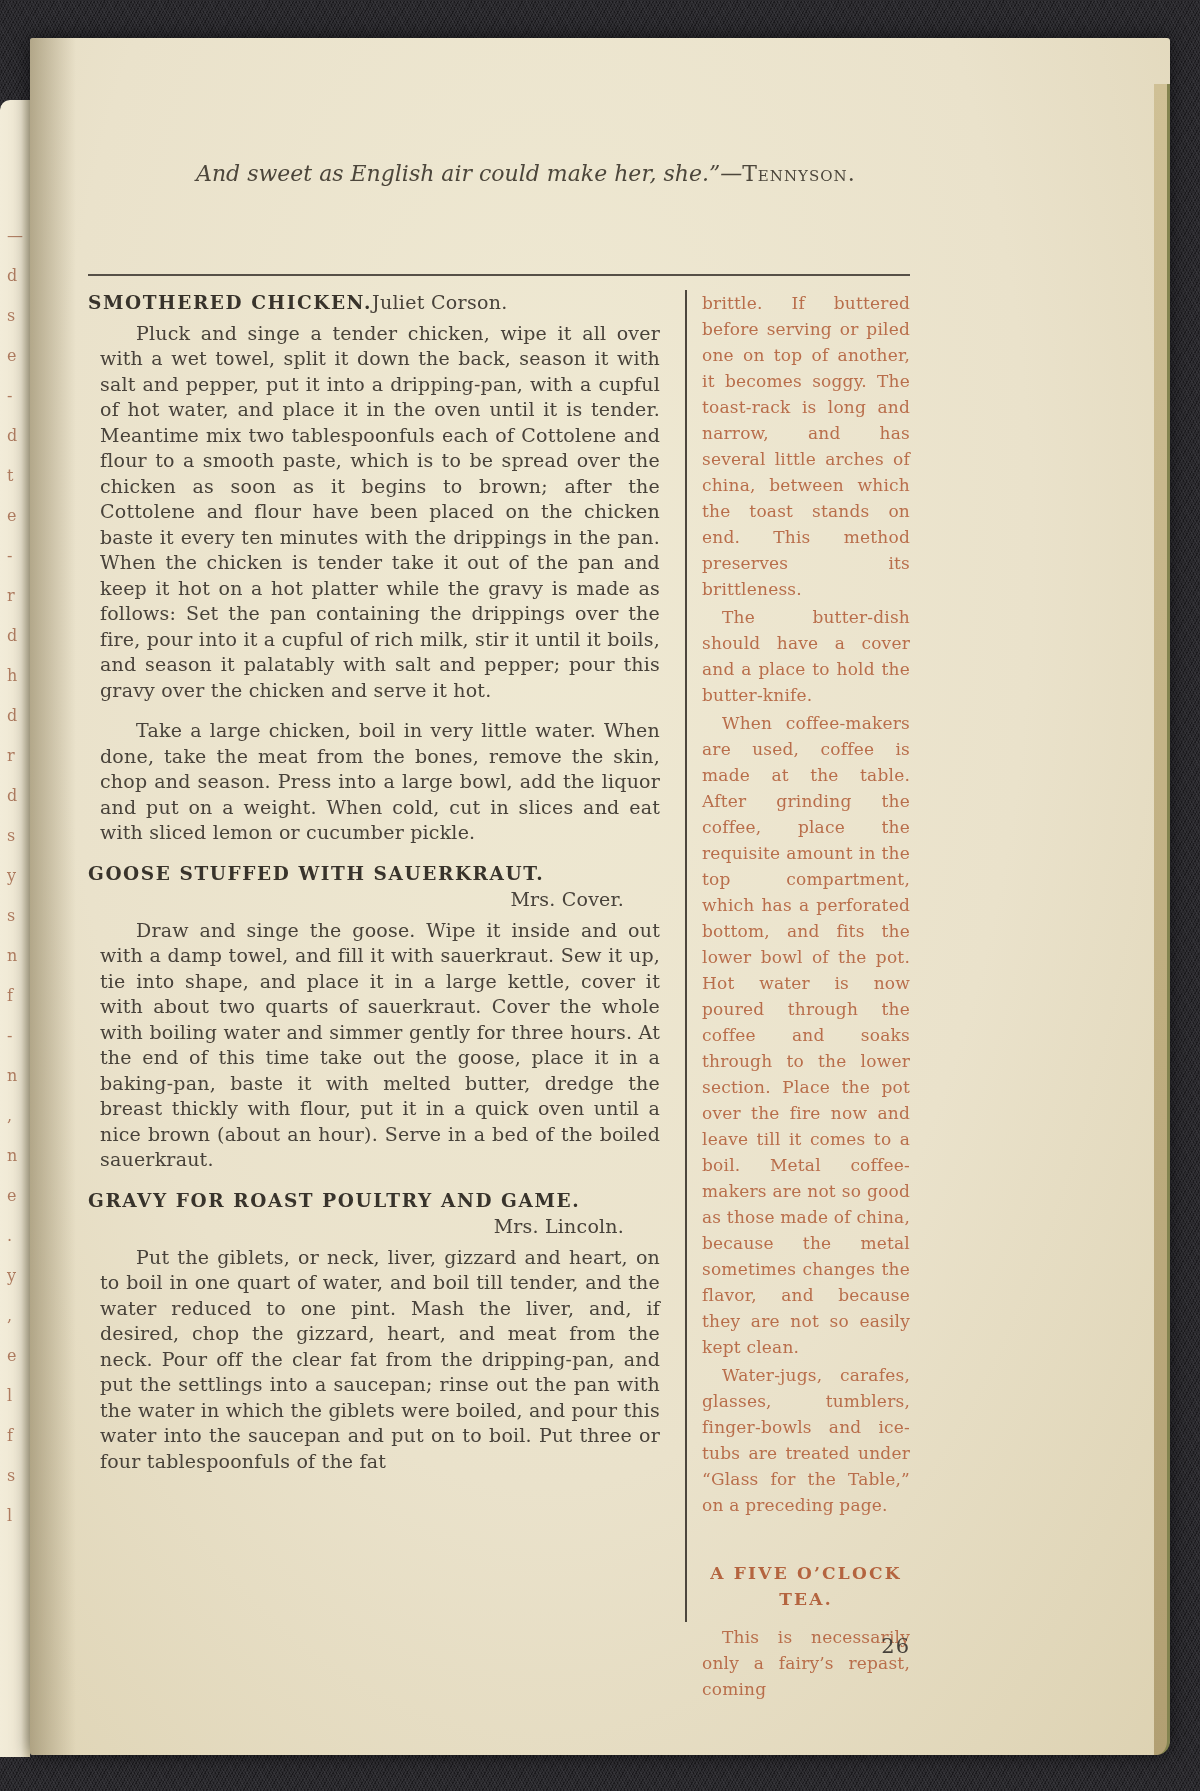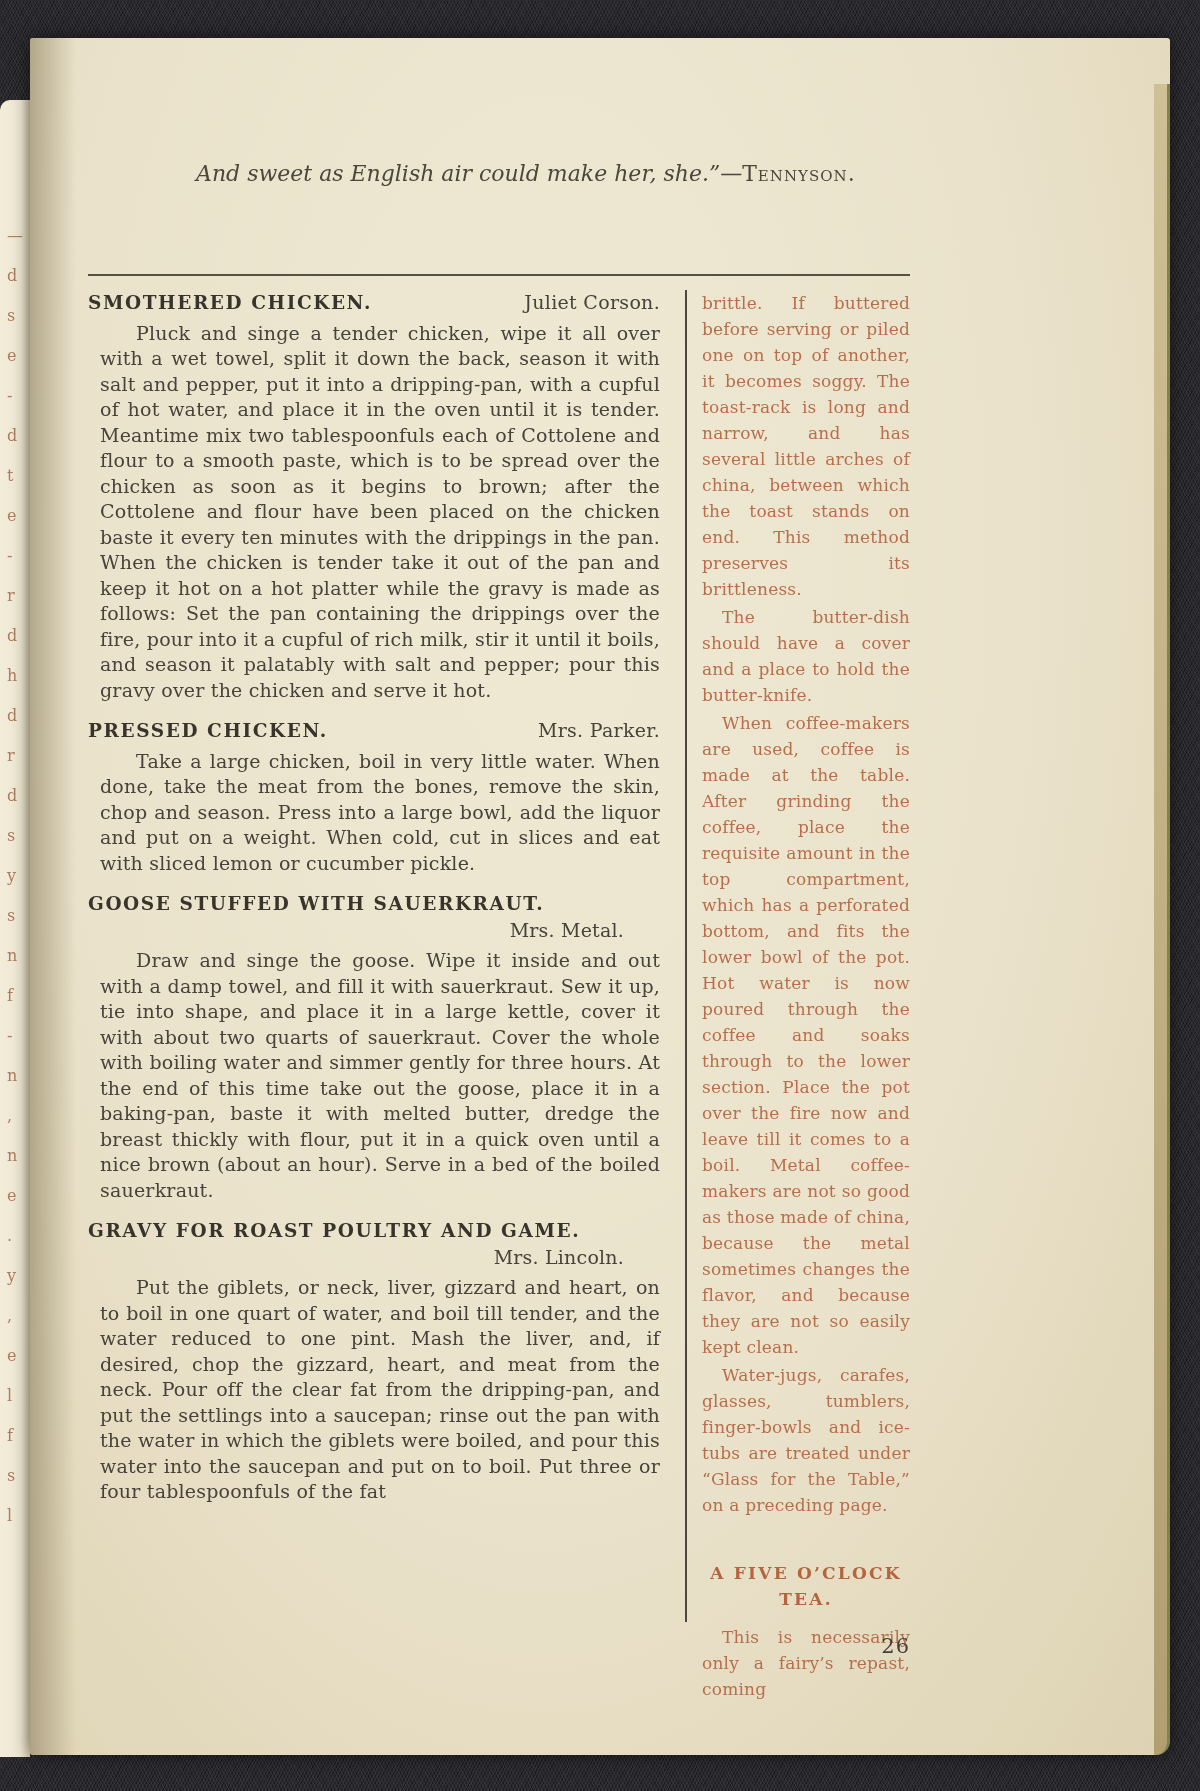--- a/index.html
+++ b/index.html
@@ -55,21 +55,21 @@
     position:absolute;left:655px;top:252px;width:2px;height:1332px;
     background:#4d473e;
   }
   
   .col-left{
     position:absolute;left:58px;top:252px;width:572px;
     color:#48423a;font-size:19px;line-height:25.5px;text-align:justify;
     letter-spacing:.2px;
   }
   .recipe{margin-bottom:15px;}
-  .r-head{display:flex;justify-content:space-between;align-items:baseline;}
+  .r-head{display:flex;align-items:baseline;}
   .r-title{font-weight:bold;letter-spacing:1.6px;font-size:18.5px;color:#38332b;}
   .r-author{font-size:19px;letter-spacing:.3px;}
   .r-author-line{text-align:right;font-size:19px;padding-right:36px;margin-top:1px;}
   .col-left p{margin:5px 0 0 12px;text-indent:36px;}
   
   .col-right{
     position:absolute;left:672px;top:252px;width:208px;
     color:#b96e4b;font-size:17px;line-height:26px;text-align:justify;
     letter-spacing:.2px;
   }
@@ -138,31 +138,27 @@
 
     <section class="recipe">
       <div class="r-head">
         <span class="r-title">SMOTHERED CHICKEN.</span>
         <span class="r-author">Juliet Corson.</span>
       </div>
       <p>Pluck and singe a tender chicken, wipe it all over with a wet towel, split it down the back, season it with salt and pepper, put it into a dripping-pan, with a cupful of hot water, and place it in the oven until it is tender. Meantime mix two tablespoonfuls each of Cottolene and flour to a smooth paste, which is to be spread over the chicken as soon as it begins to brown; after the Cottolene and flour have been placed on the chicken baste it every ten minutes with the drippings in the pan. When the chicken is tender take it out of the pan and keep it hot on a hot platter while the gravy is made as follows: Set the pan containing the drippings over the fire, pour into it a cupful of rich milk, stir it until it boils, and season it palatably with salt and pepper; pour this gravy over the chicken and serve it hot.</p>
     </section>
 
     <section class="recipe">
-      <div class="r-head">
-        <span class="r-title">PRESSED CHICKEN.</span>
-        <span class="r-author">Mrs. Parker.</span>
-      </div>
       <p>Take a large chicken, boil in very little water. When done, take the meat from the bones, remove the skin, chop and season. Press into a large bowl, add the liquor and put on a weight. When cold, cut in slices and eat with sliced lemon or cucumber pickle.</p>
     </section>
 
     <section class="recipe">
       <div>
         <span class="r-title">GOOSE STUFFED WITH SAUERKRAUT.</span>
-        <div class="r-author-line">Mrs. Metal.</div>
+        <div class="r-author-line">Mrs. Cover.</div>
       </div>
       <p>Draw and singe the goose. Wipe it inside and out with a damp towel, and fill it with sauerkraut. Sew it up, tie into shape, and place it in a large kettle, cover it with about two quarts of sauerkraut. Cover the whole with boiling water and simmer gently for three hours. At the end of this time take out the goose, place it in a baking-pan, baste it with melted butter, dredge the breast thickly with flour, put it in a quick oven until a nice brown (about an hour). Serve in a bed of the boiled sauerkraut.</p>
     </section>
 
     <section class="recipe">
       <div>
         <span class="r-title">GRAVY FOR ROAST POULTRY AND GAME.</span>
         <div class="r-author-line">Mrs. Lincoln.</div>
       </div>
       <p>Put the giblets, or neck, liver, gizzard and heart, on to boil in one quart of water, and boil till tender, and the water reduced to one pint. Mash the liver, and, if desired, chop the gizzard, heart, and meat from the neck. Pour off the clear fat from the dripping-pan, and put the settlings into a saucepan; rinse out the pan with the water in which the giblets were boiled, and pour this water into the saucepan and put on to boil. Put three or four tablespoonfuls of the fat</p>

